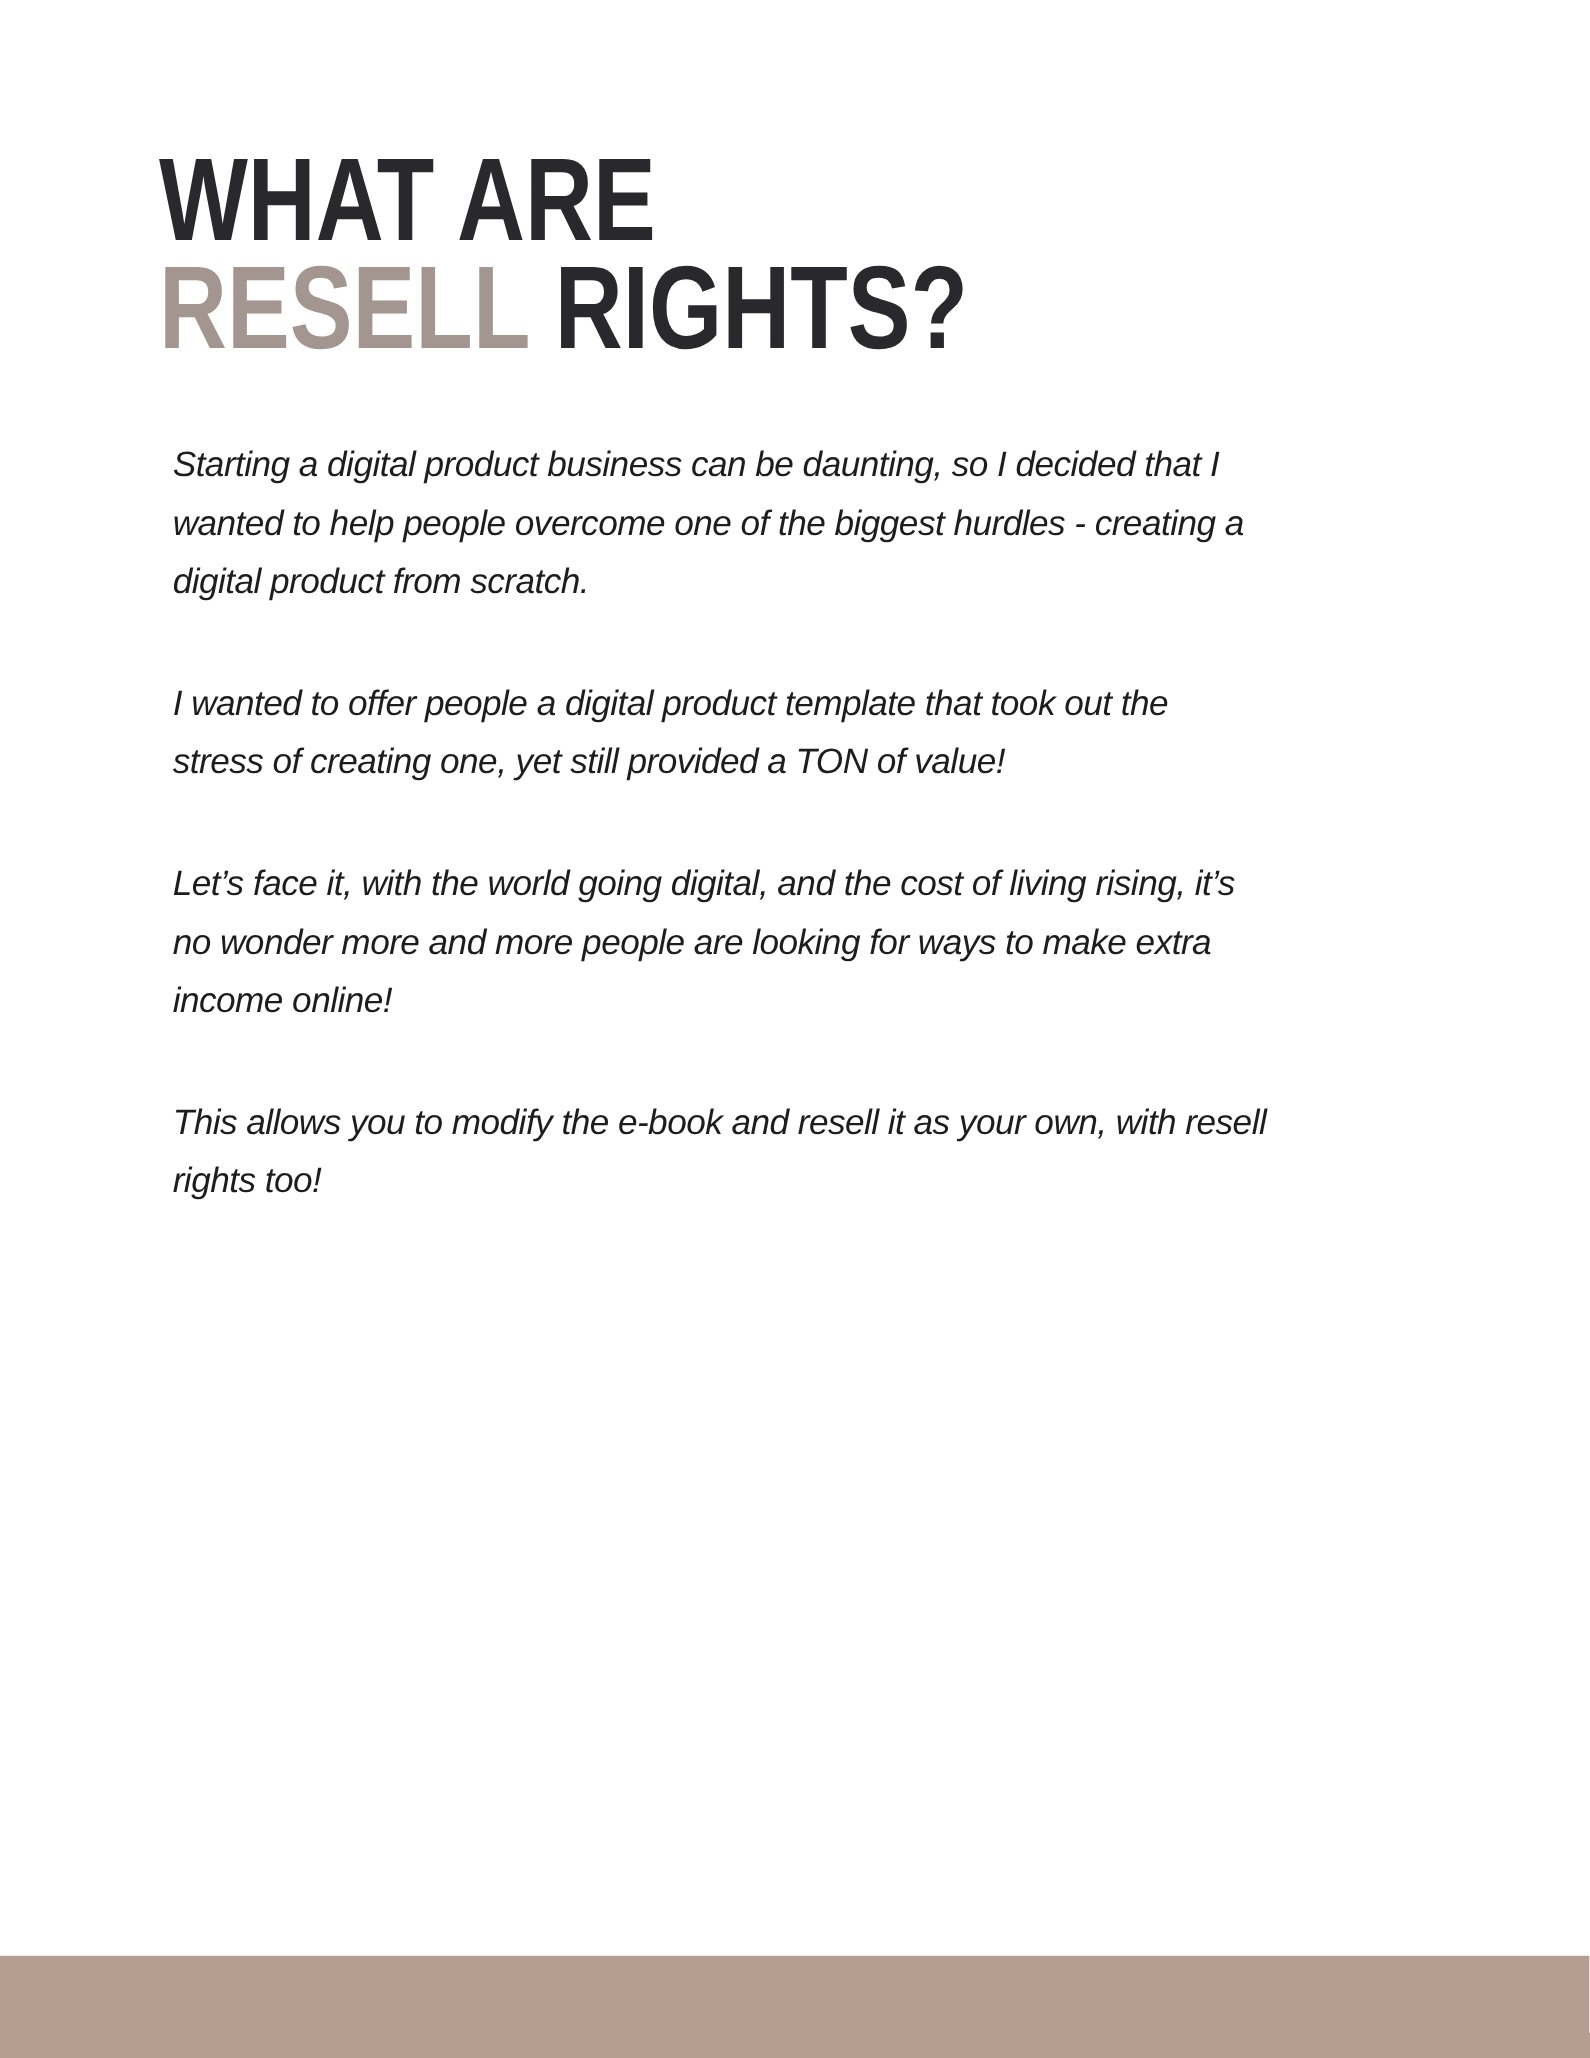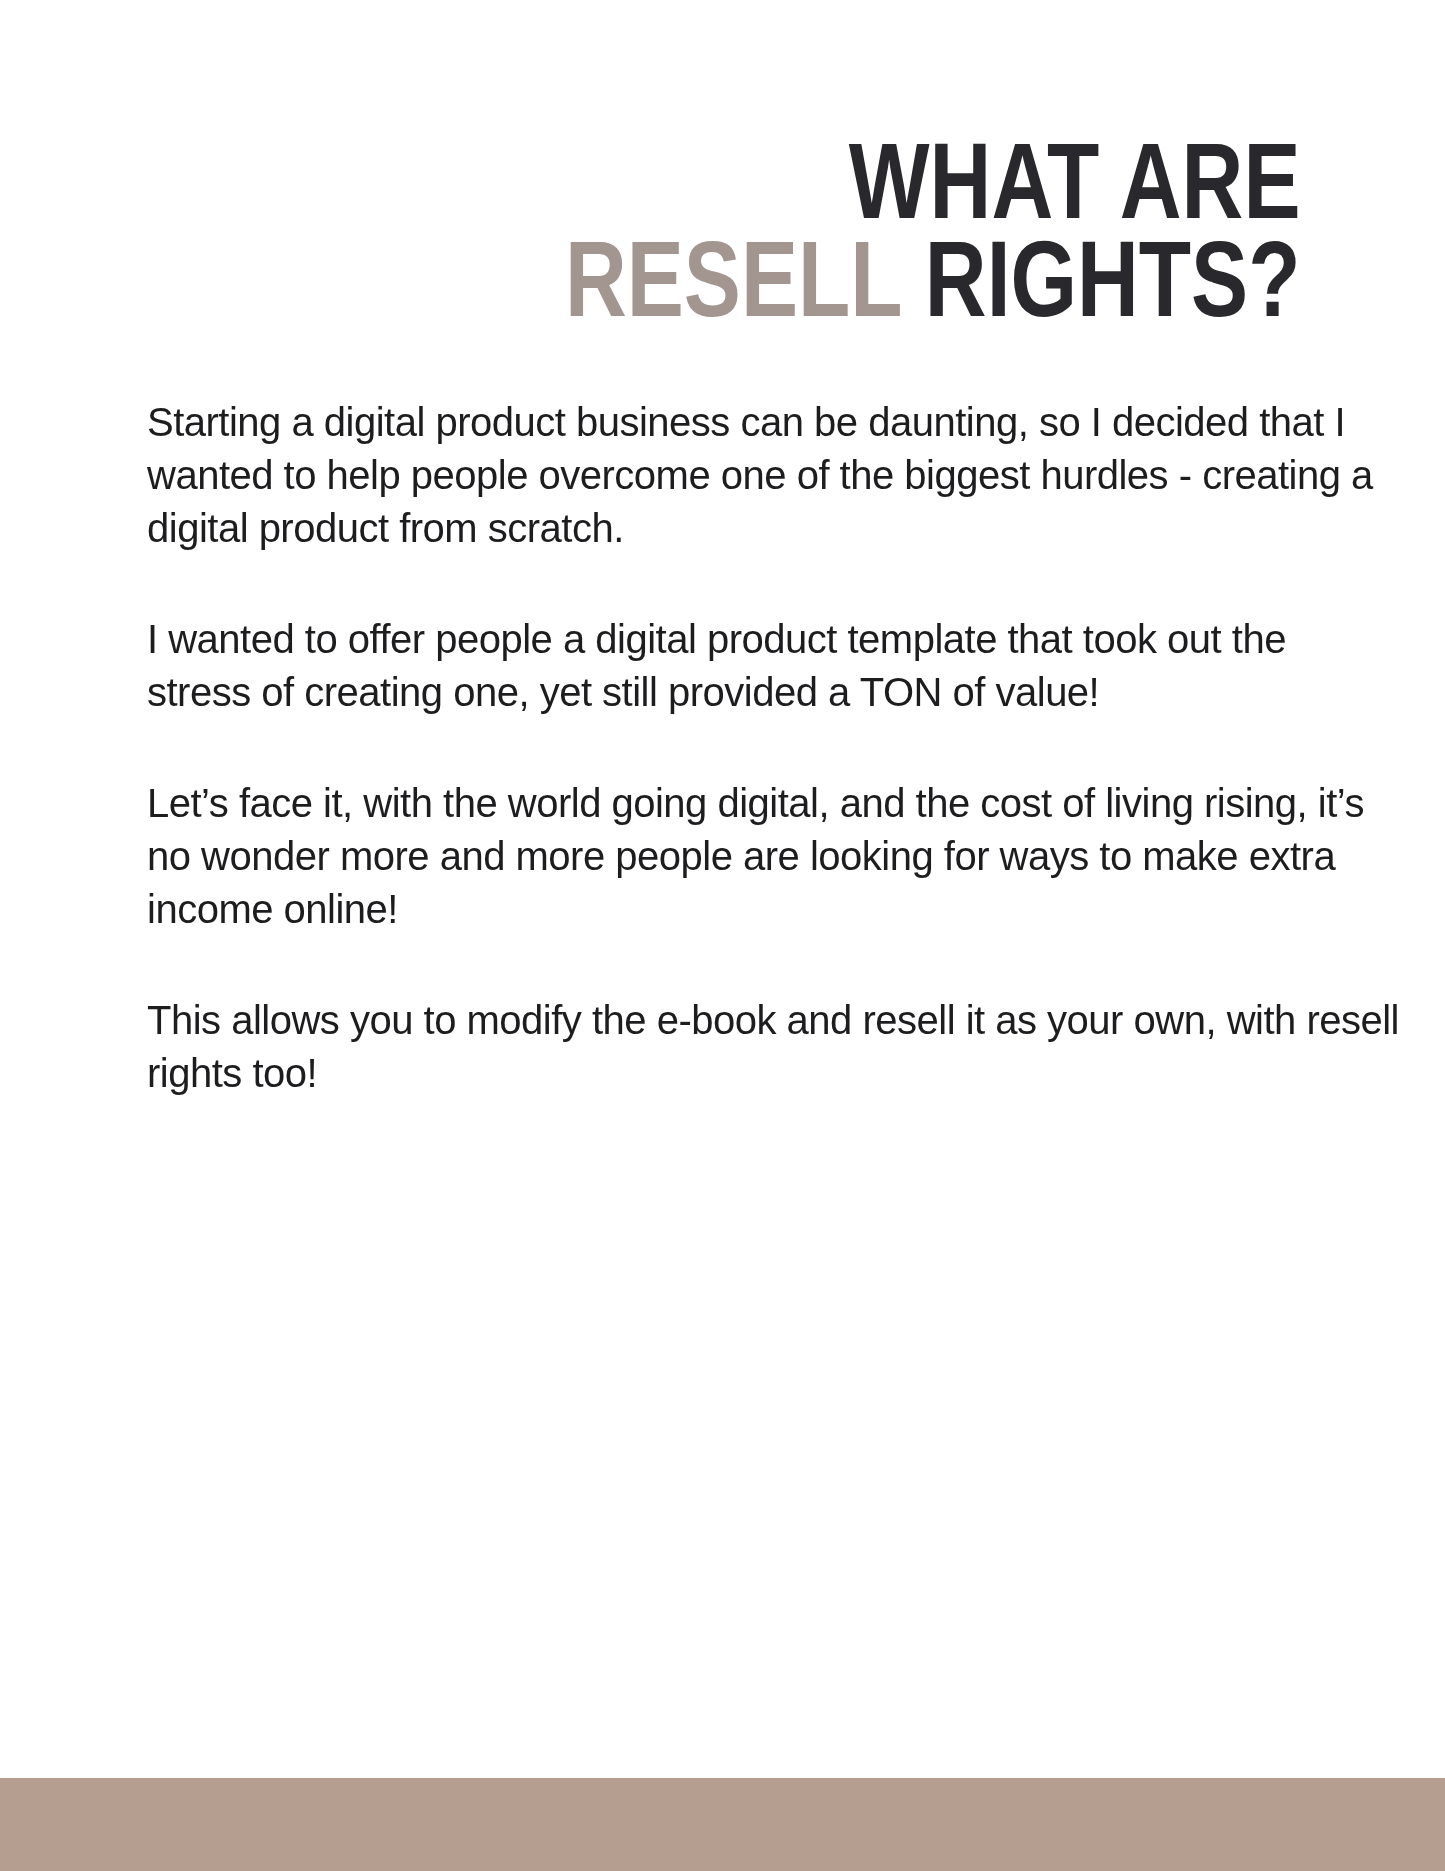--- a/index.html
+++ b/index.html
@@ -12,39 +12,40 @@
   *{box-sizing:border-box;}
   html,body{margin:0;padding:0;}
   body{
     width:1445px;height:1871px;position:relative;
     background:var(--page-bg);
     font-family:"Liberation Sans",sans-serif;
     overflow:hidden;
   }
   .title-block{
     position:absolute;top:132px;left:0;width:1445px;
-    text-align:right;
+    text-align:left;
     color:var(--title-dark);
     font-weight:700;
     font-size:107px;
     line-height:98px;
     letter-spacing:0px;
   }
   .title-line{
     transform:scaleX(0.8);
     transform-origin:50% 50%;
     white-space:nowrap;
   }
   .title-accent{color:var(--title-accent);}
   .body-block{
-    position:absolute;top:396px;left:147px;width:1260px;
+    position:absolute;top:396px;left:157px;width:1260px;
     color:var(--body-text);
-    font-size:40px;
+    font-size:32px;
     line-height:53px;
     letter-spacing:-0.5px;
+    font-style:italic;
   }
   .body-block p{
     margin:0 0 58px 0;
     white-space:pre-line;
   }
   .final-para{margin:0;}
   .final-para .line{white-space:nowrap;}
   .bold{font-weight:700;letter-spacing:-0.6px;}
   .footer-bar{
     position:absolute;left:0;bottom:0;width:1445px;height:93px;

